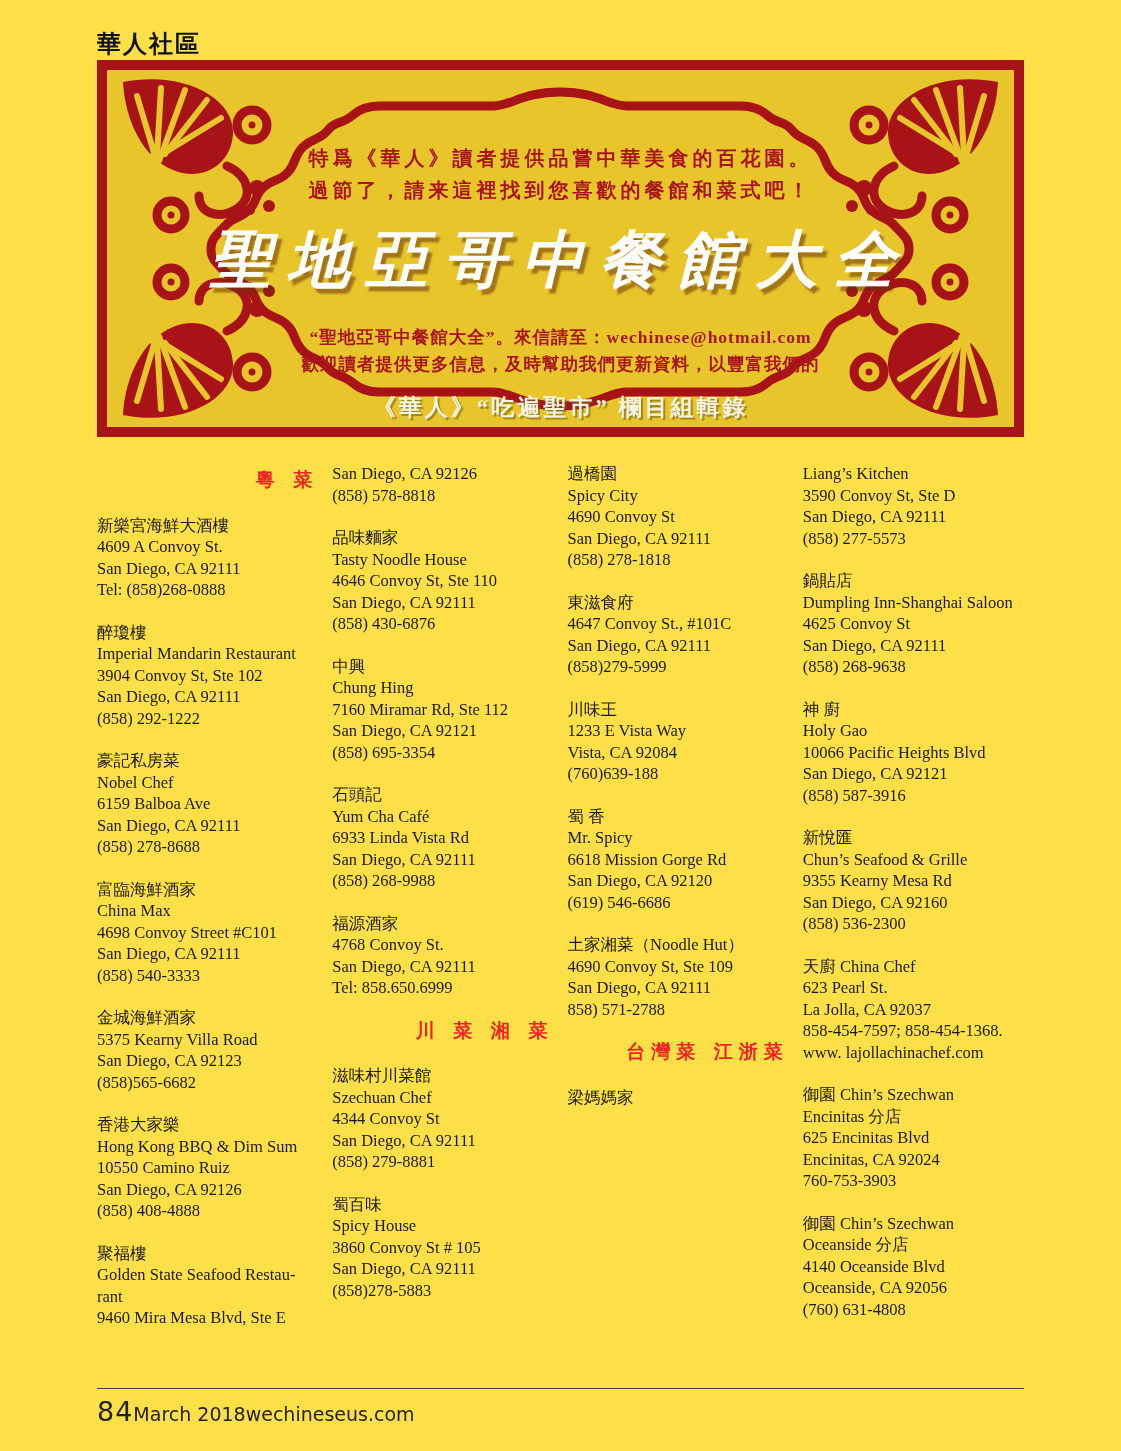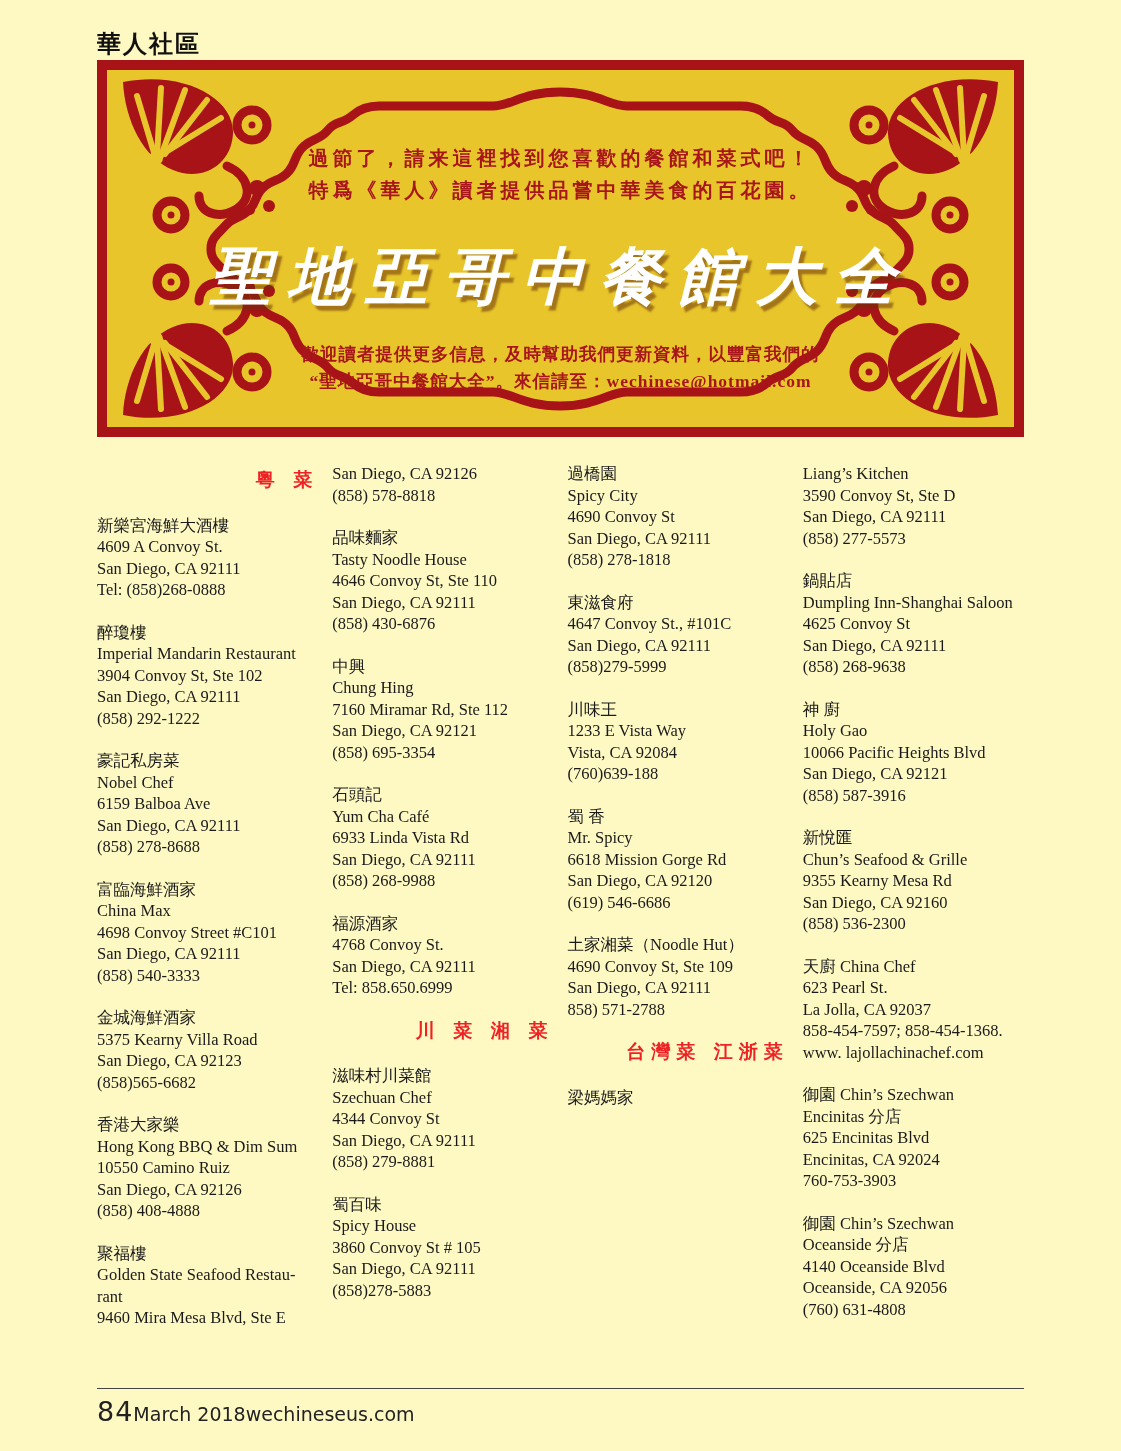--- a/index.html
+++ b/index.html
@@ -1,19 +1,19 @@
 <!DOCTYPE html>
 <html><head>
 <meta charset="utf-8">
 <style>
   html,body{margin:0;padding:0;background:#ffffff;}
   .page{
     position:relative;
     width:1121px;height:1451px;
-    background:#fef9c3;
+    background:#fde047;
     font-family:"Liberation Serif","DejaVu Serif",serif;
     color:#1a1a1a;
     overflow:hidden;
   }
   .section-label{
     position:absolute;left:97px;top:28px;
     font-family:"DejaVu Sans","Liberation Sans",sans-serif;
     font-size:24px;font-weight:bold;color:#111;
     letter-spacing:2px;
   }
@@ -35,21 +35,21 @@
   .banner-content{
     position:relative;z-index:5;
     display:flex;flex-direction:column;align-items:center;
     padding-top:72px;text-align:center;
   }
   .banner-tagline{
     font-size:20px;font-weight:bold;color:#a8161b;
     letter-spacing:4px;line-height:32px;
   }
   .banner-title{
-    margin-top:29px;
+    margin-top:12px;
     font-size:62px;font-weight:bold;color:#ffffff;
     letter-spacing:16px;white-space:nowrap;
     font-family:"DejaVu Serif","Liberation Serif",serif;
     text-shadow:4px 5px 2px rgba(105,50,10,0.55);
     font-style:italic;
   }
   .banner-note{
     margin-top:22px;
     font-size:17.5px;color:#a8161b;font-weight:bold;
     line-height:27px;letter-spacing:1px;
@@ -209,28 +209,29 @@
             <circle cx="62" cy="143" r="3.5" fill="#a81318" stroke="none"></circle>
           </g>
           <circle cx="148" cy="116" r="8" fill="#a81318"></circle>
           <circle cx="160" cy="134" r="6" fill="#a81318"></circle>
           <circle cx="141" cy="138" r="5" fill="#a81318"></circle>
         </g>
       </svg>
 
       <div class="banner-content">
         <div class="banner-tagline">
+          <div>特爲《華人》讀者提供品嘗中華美食的百花園。</div>
           <div>過節了，請来這裡找到您喜歡的餐館和菜式吧！</div>
-          <div>特爲《華人》讀者提供品嘗中華美食的百花園。</div>
         </div>
         <div class="banner-title">聖地亞哥中餐館大全</div>
         <div class="banner-note">
+          <div>“聖地亞哥中餐館大全”。來信請至：wechinese@hotmail.com</div>
           <div>歡迎讀者提供更多信息，及時幫助我們更新資料，以豐富我們的</div>
-          <div>“聖地亞哥中餐館大全”。來信請至：wechinese@hotmail.com</div>
-        </div>
+        </div>
+        <div class="banner-credit">《華人》“吃遍聖市” 欄目組輯錄</div>
       </div>
 
     </div>
   </div>
 
   <div class="directory">
       <div class="dir-col">
         <div class="cat-header">粵 菜</div>
         <div class="entry">
           <div class="line">新樂宮海鮮大酒樓</div>

